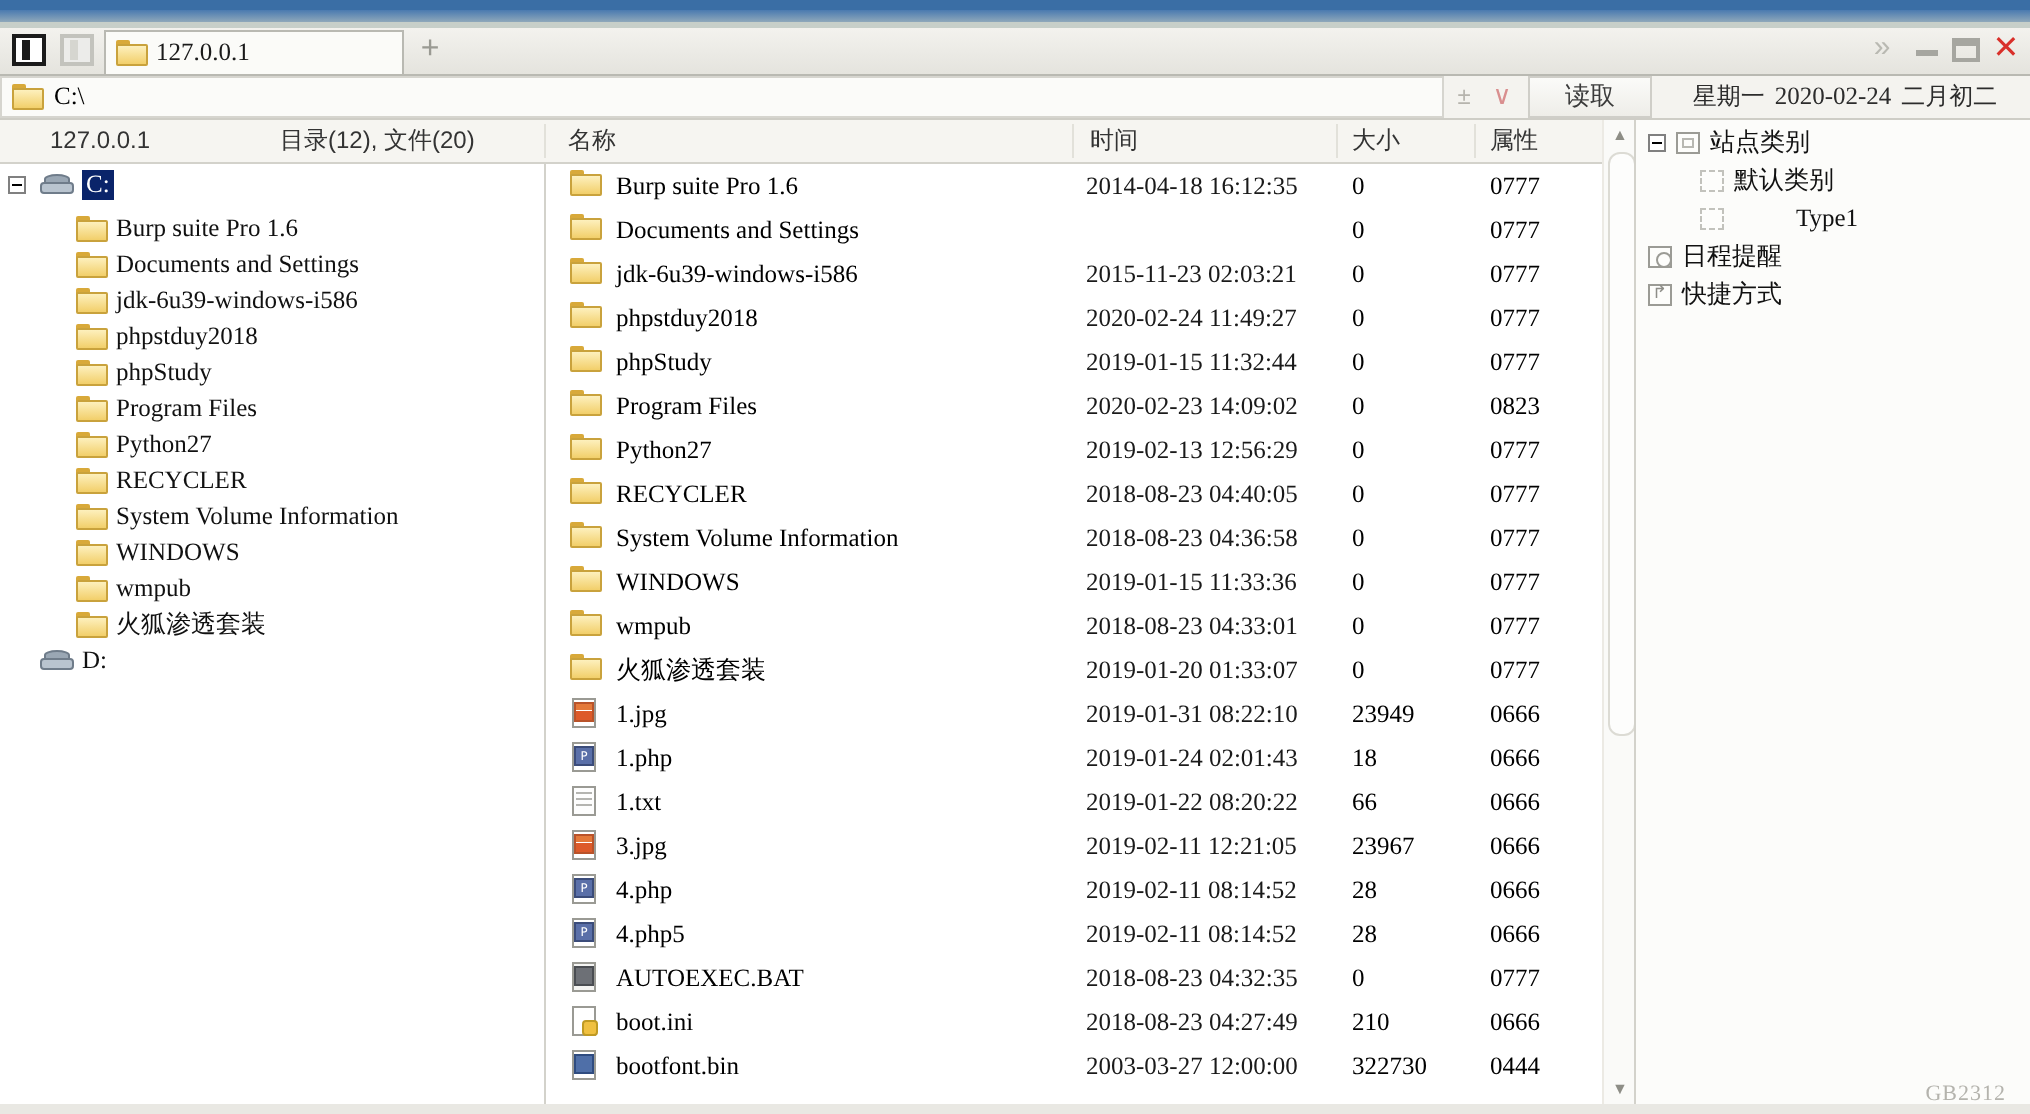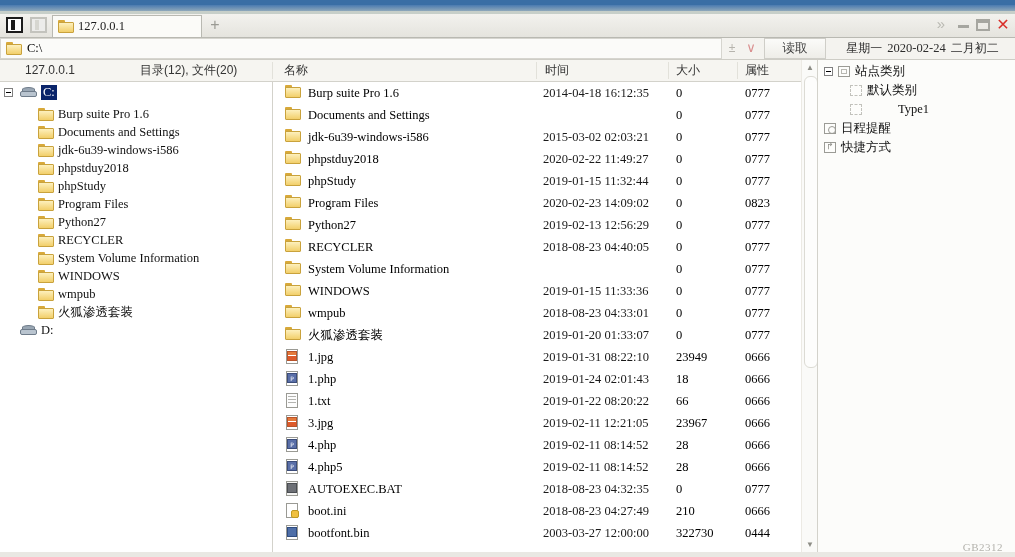--- a/index.html
+++ b/index.html
@@ -339,28 +339,28 @@
       </div>
       <div class="lrow" style="top:22px;">
         <span class="ic"><span class="folder"><span class="tabp"></span><span class="body"></span></span></span>
         <span class="nm">Documents and Settings</span>
         <span class="sz">0</span>
         <span class="at">0777</span>
       </div>
       <div class="lrow" style="top:44px;">
         <span class="ic"><span class="folder"><span class="tabp"></span><span class="body"></span></span></span>
         <span class="nm">jdk-6u39-windows-i586</span>
-        <span class="tm">2015-03-02 02:03:21</span>
+        <span class="tm">2015-11-23 02:03:21</span>
         <span class="sz">0</span>
         <span class="at">0777</span>
       </div>
       <div class="lrow" style="top:66px;">
         <span class="ic"><span class="folder"><span class="tabp"></span><span class="body"></span></span></span>
         <span class="nm">phpstduy2018</span>
-        <span class="tm">2020-02-22 11:49:27</span>
+        <span class="tm">2020-02-24 11:49:27</span>
         <span class="sz">0</span>
         <span class="at">0777</span>
       </div>
       <div class="lrow" style="top:88px;">
         <span class="ic"><span class="folder"><span class="tabp"></span><span class="body"></span></span></span>
         <span class="nm">phpStudy</span>
         <span class="tm">2019-01-15 11:32:44</span>
         <span class="sz">0</span>
         <span class="at">0777</span>
       </div>
@@ -381,20 +381,21 @@
       <div class="lrow" style="top:154px;">
         <span class="ic"><span class="folder"><span class="tabp"></span><span class="body"></span></span></span>
         <span class="nm">RECYCLER</span>
         <span class="tm">2018-08-23 04:40:05</span>
         <span class="sz">0</span>
         <span class="at">0777</span>
       </div>
       <div class="lrow" style="top:176px;">
         <span class="ic"><span class="folder"><span class="tabp"></span><span class="body"></span></span></span>
         <span class="nm">System Volume Information</span>
+        <span class="tm">2018-08-23 04:36:58</span>
         <span class="sz">0</span>
         <span class="at">0777</span>
       </div>
       <div class="lrow" style="top:198px;">
         <span class="ic"><span class="folder"><span class="tabp"></span><span class="body"></span></span></span>
         <span class="nm">WINDOWS</span>
         <span class="tm">2019-01-15 11:33:36</span>
         <span class="sz">0</span>
         <span class="at">0777</span>
       </div>

